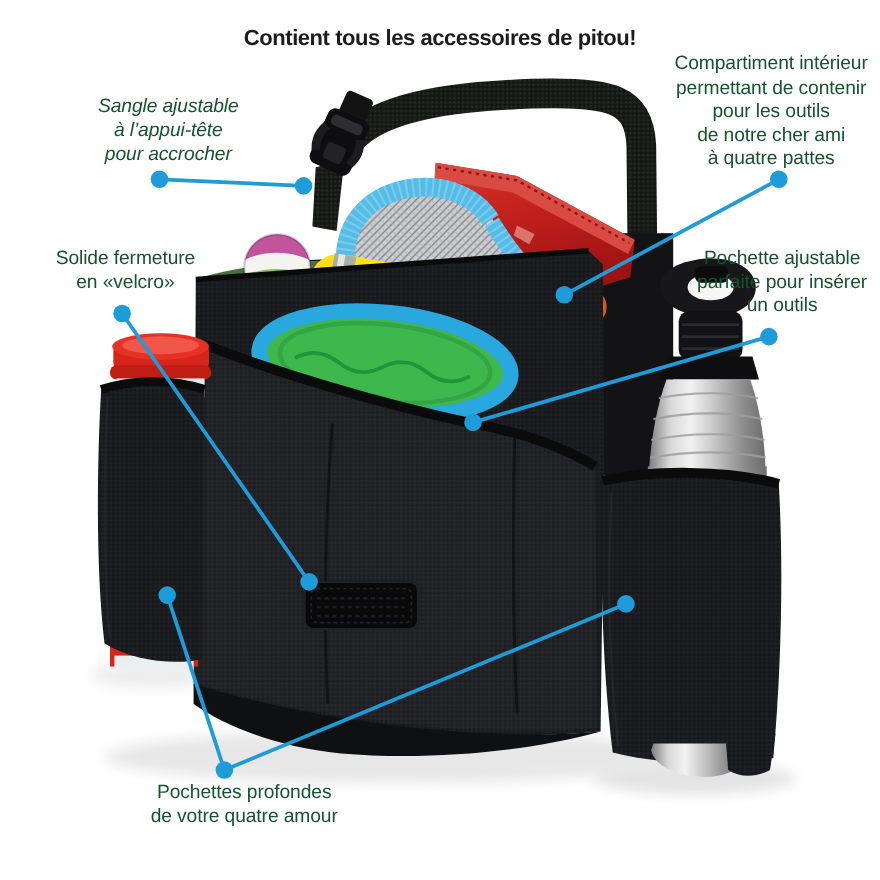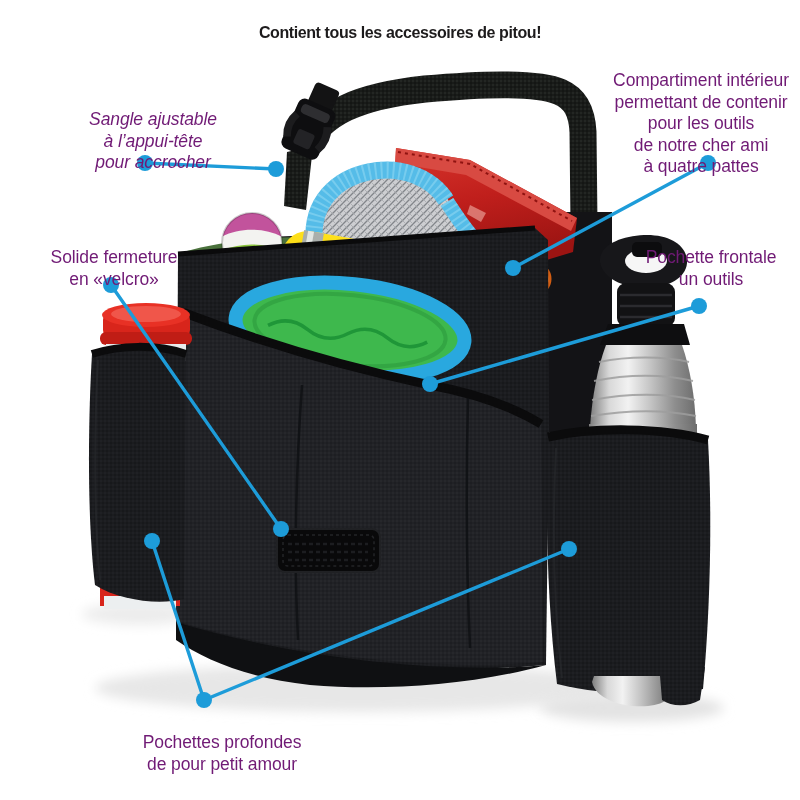--- a/index.html
+++ b/index.html
@@ -1,22 +1,22 @@
 <!DOCTYPE html>
 <html><head>
 <meta charset="utf-8">
 <style>
   html,body{margin:0;padding:0;background:#fff;}
   #stage{position:relative;width:800px;height:800px;background:#ffffff;overflow:hidden;
          font-family:"Liberation Sans",sans-serif;}
   #art{position:absolute;left:0;top:0;}
   .title{position:absolute;top:24px;left:0;width:800px;text-align:center;
-         font-size:16px;font-weight:bold;letter-spacing:-0.4px;color:#1d1b1c;}
+         font-size:20px;font-weight:bold;letter-spacing:-0.4px;color:#1d1b1c;}
   .callout{position:absolute;text-align:center;font-size:17.5px;line-height:21.5px;
-           color:#701a75;letter-spacing:-0.1px;margin-top:23px;}
+           color:#14532d;letter-spacing:-0.1px;}
   .c-strap{left:58px;top:86px;width:190px;font-style:italic;}
   .c-interior{left:602px;top:47px;width:198px;}
   .c-velcro{left:28px;top:224px;width:172px;}
   .c-front{left:622px;top:224px;width:178px;}
   .c-bottom{left:102px;top:709px;width:240px;}
 </style>
 </head>
 <body>
 
 <div id="stage">
@@ -259,22 +259,23 @@
     <div>de notre cher ami</div>
     <div>à quatre pattes</div>
   </div>
 
   <div class="callout c-velcro">
     <div>Solide fermeture</div>
     <div>en «velcro»</div>
   </div>
 
   <div class="callout c-front">
-    <div>Pochette frontale</div>
+    <div>Pochette ajustable</div>
+    <div>parfaite pour insérer</div>
     <div>un outils</div>
   </div>
 
   <div class="callout c-bottom">
     <div>Pochettes profondes</div>
-    <div>de pour petit amour</div>
+    <div>de votre quatre amour</div>
   </div>
 
 </div>
 
 </body></html>

